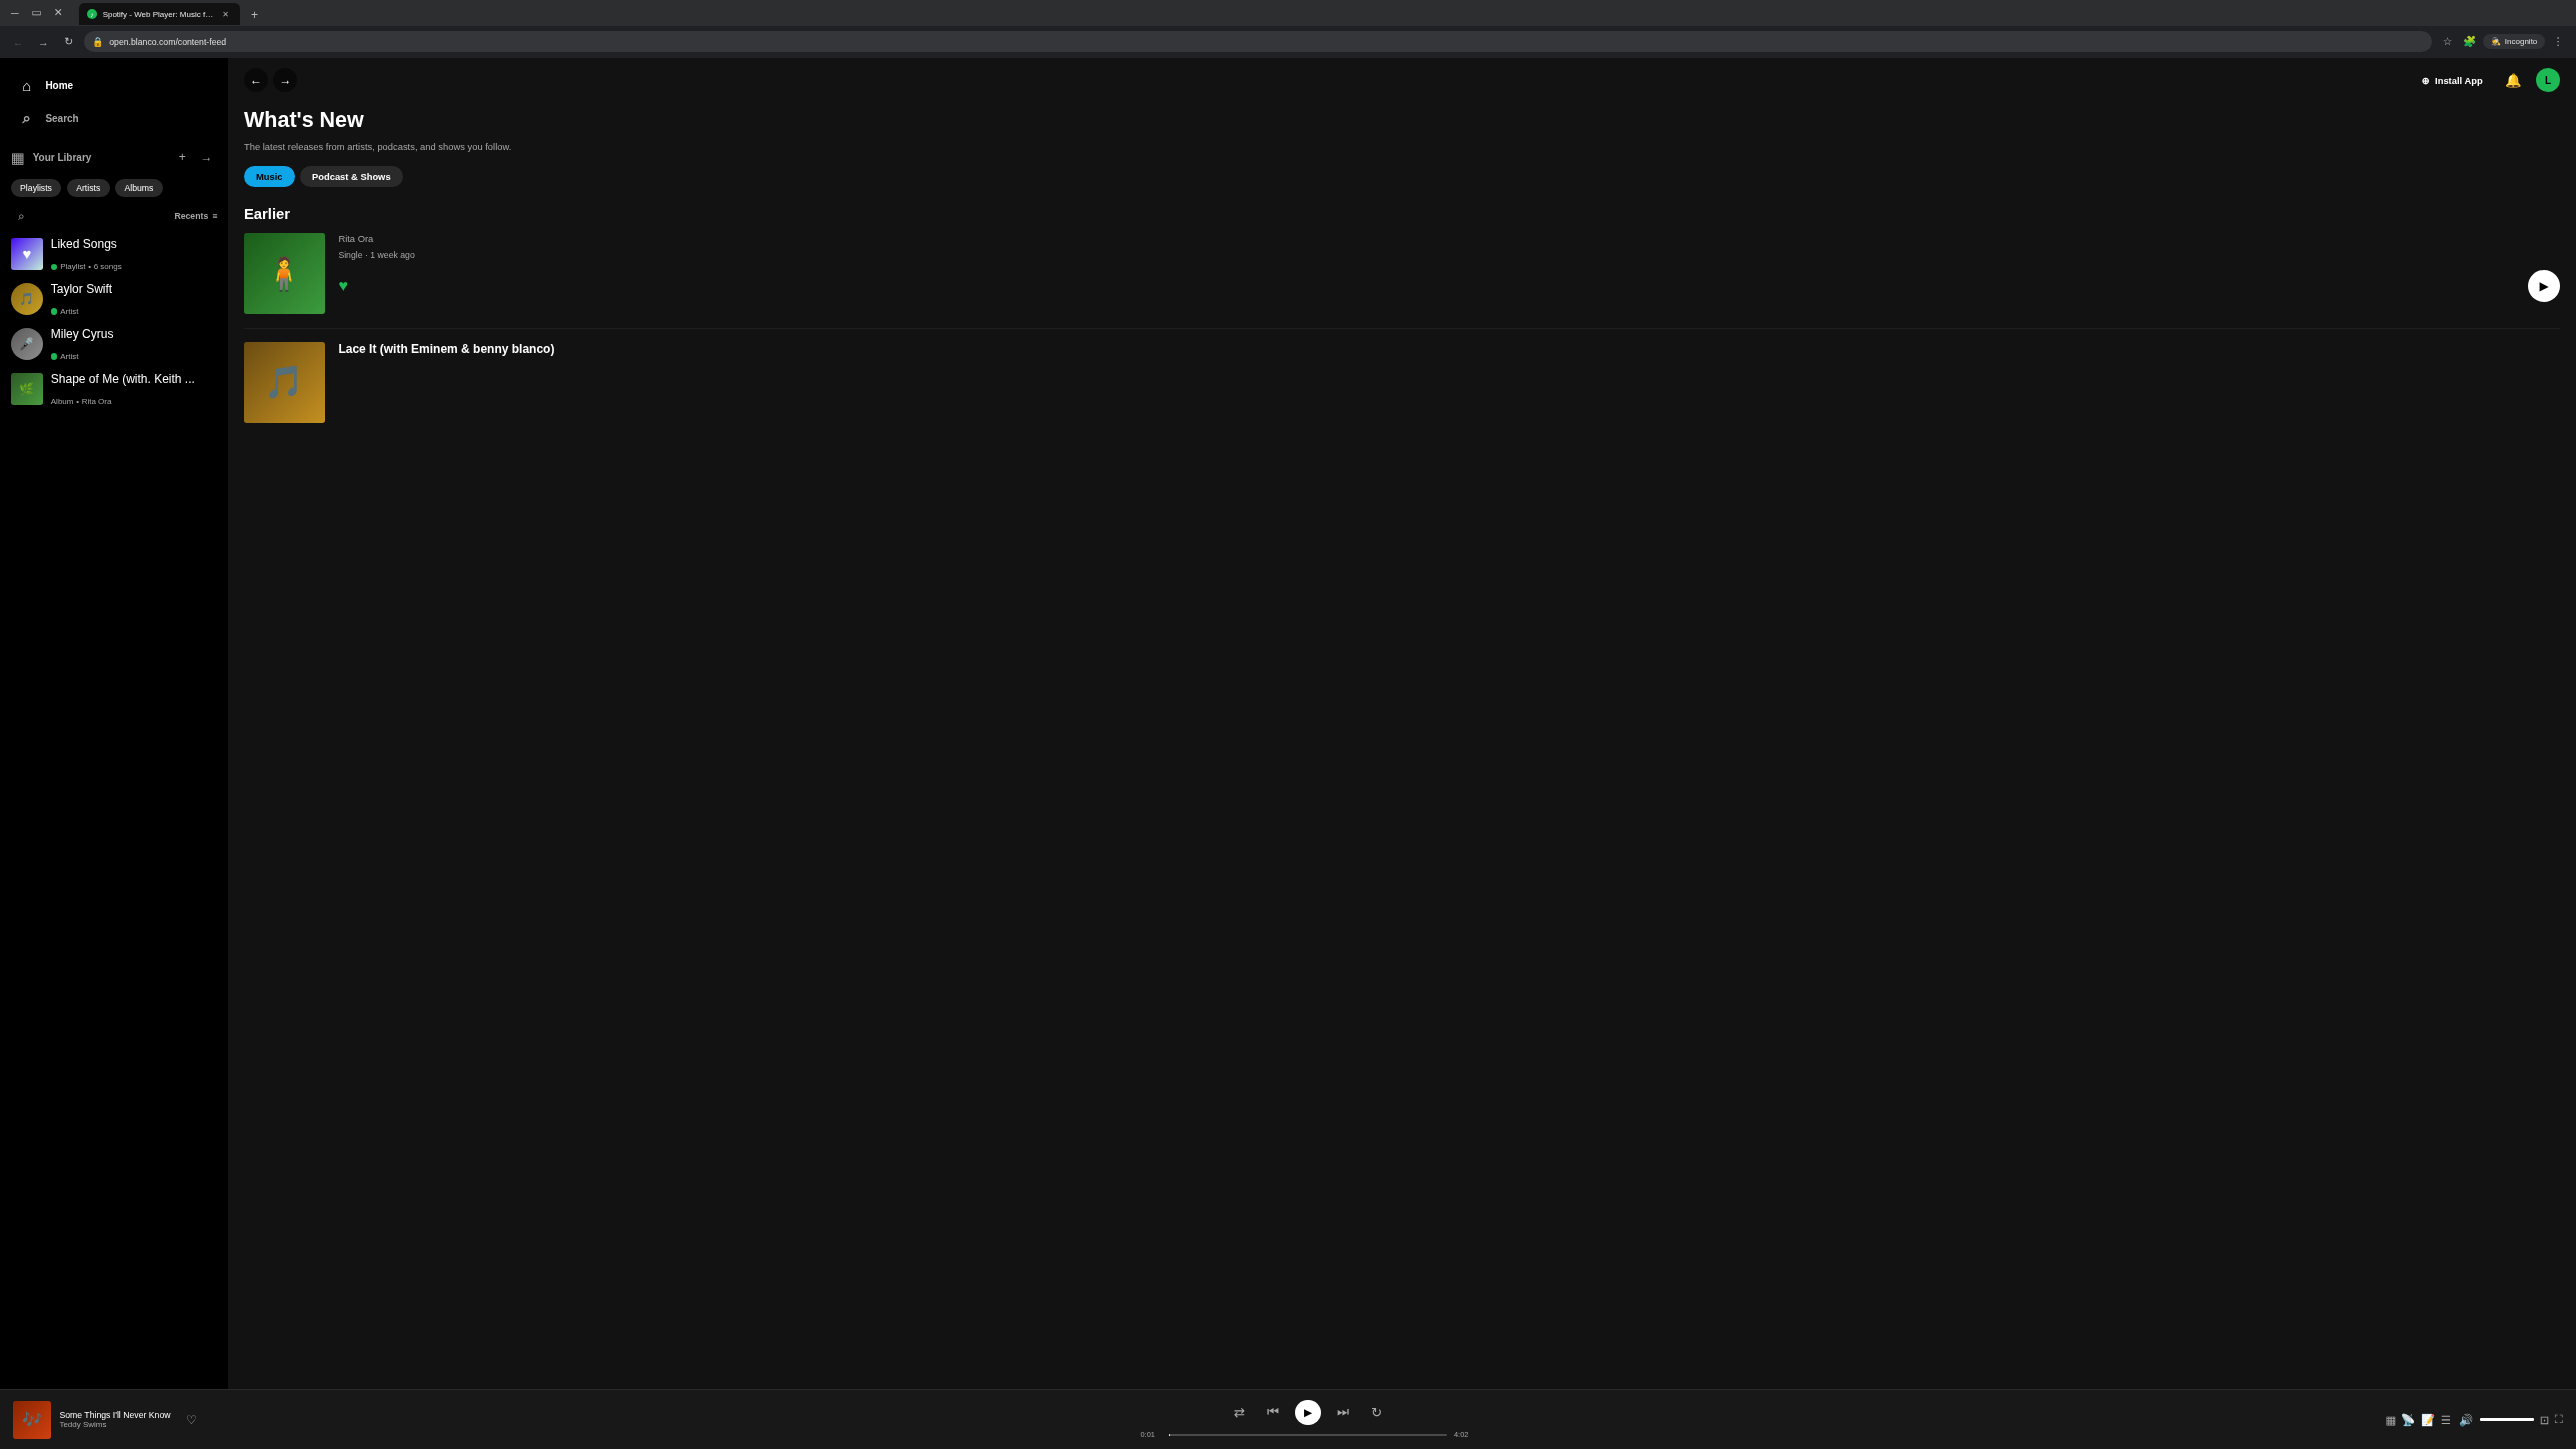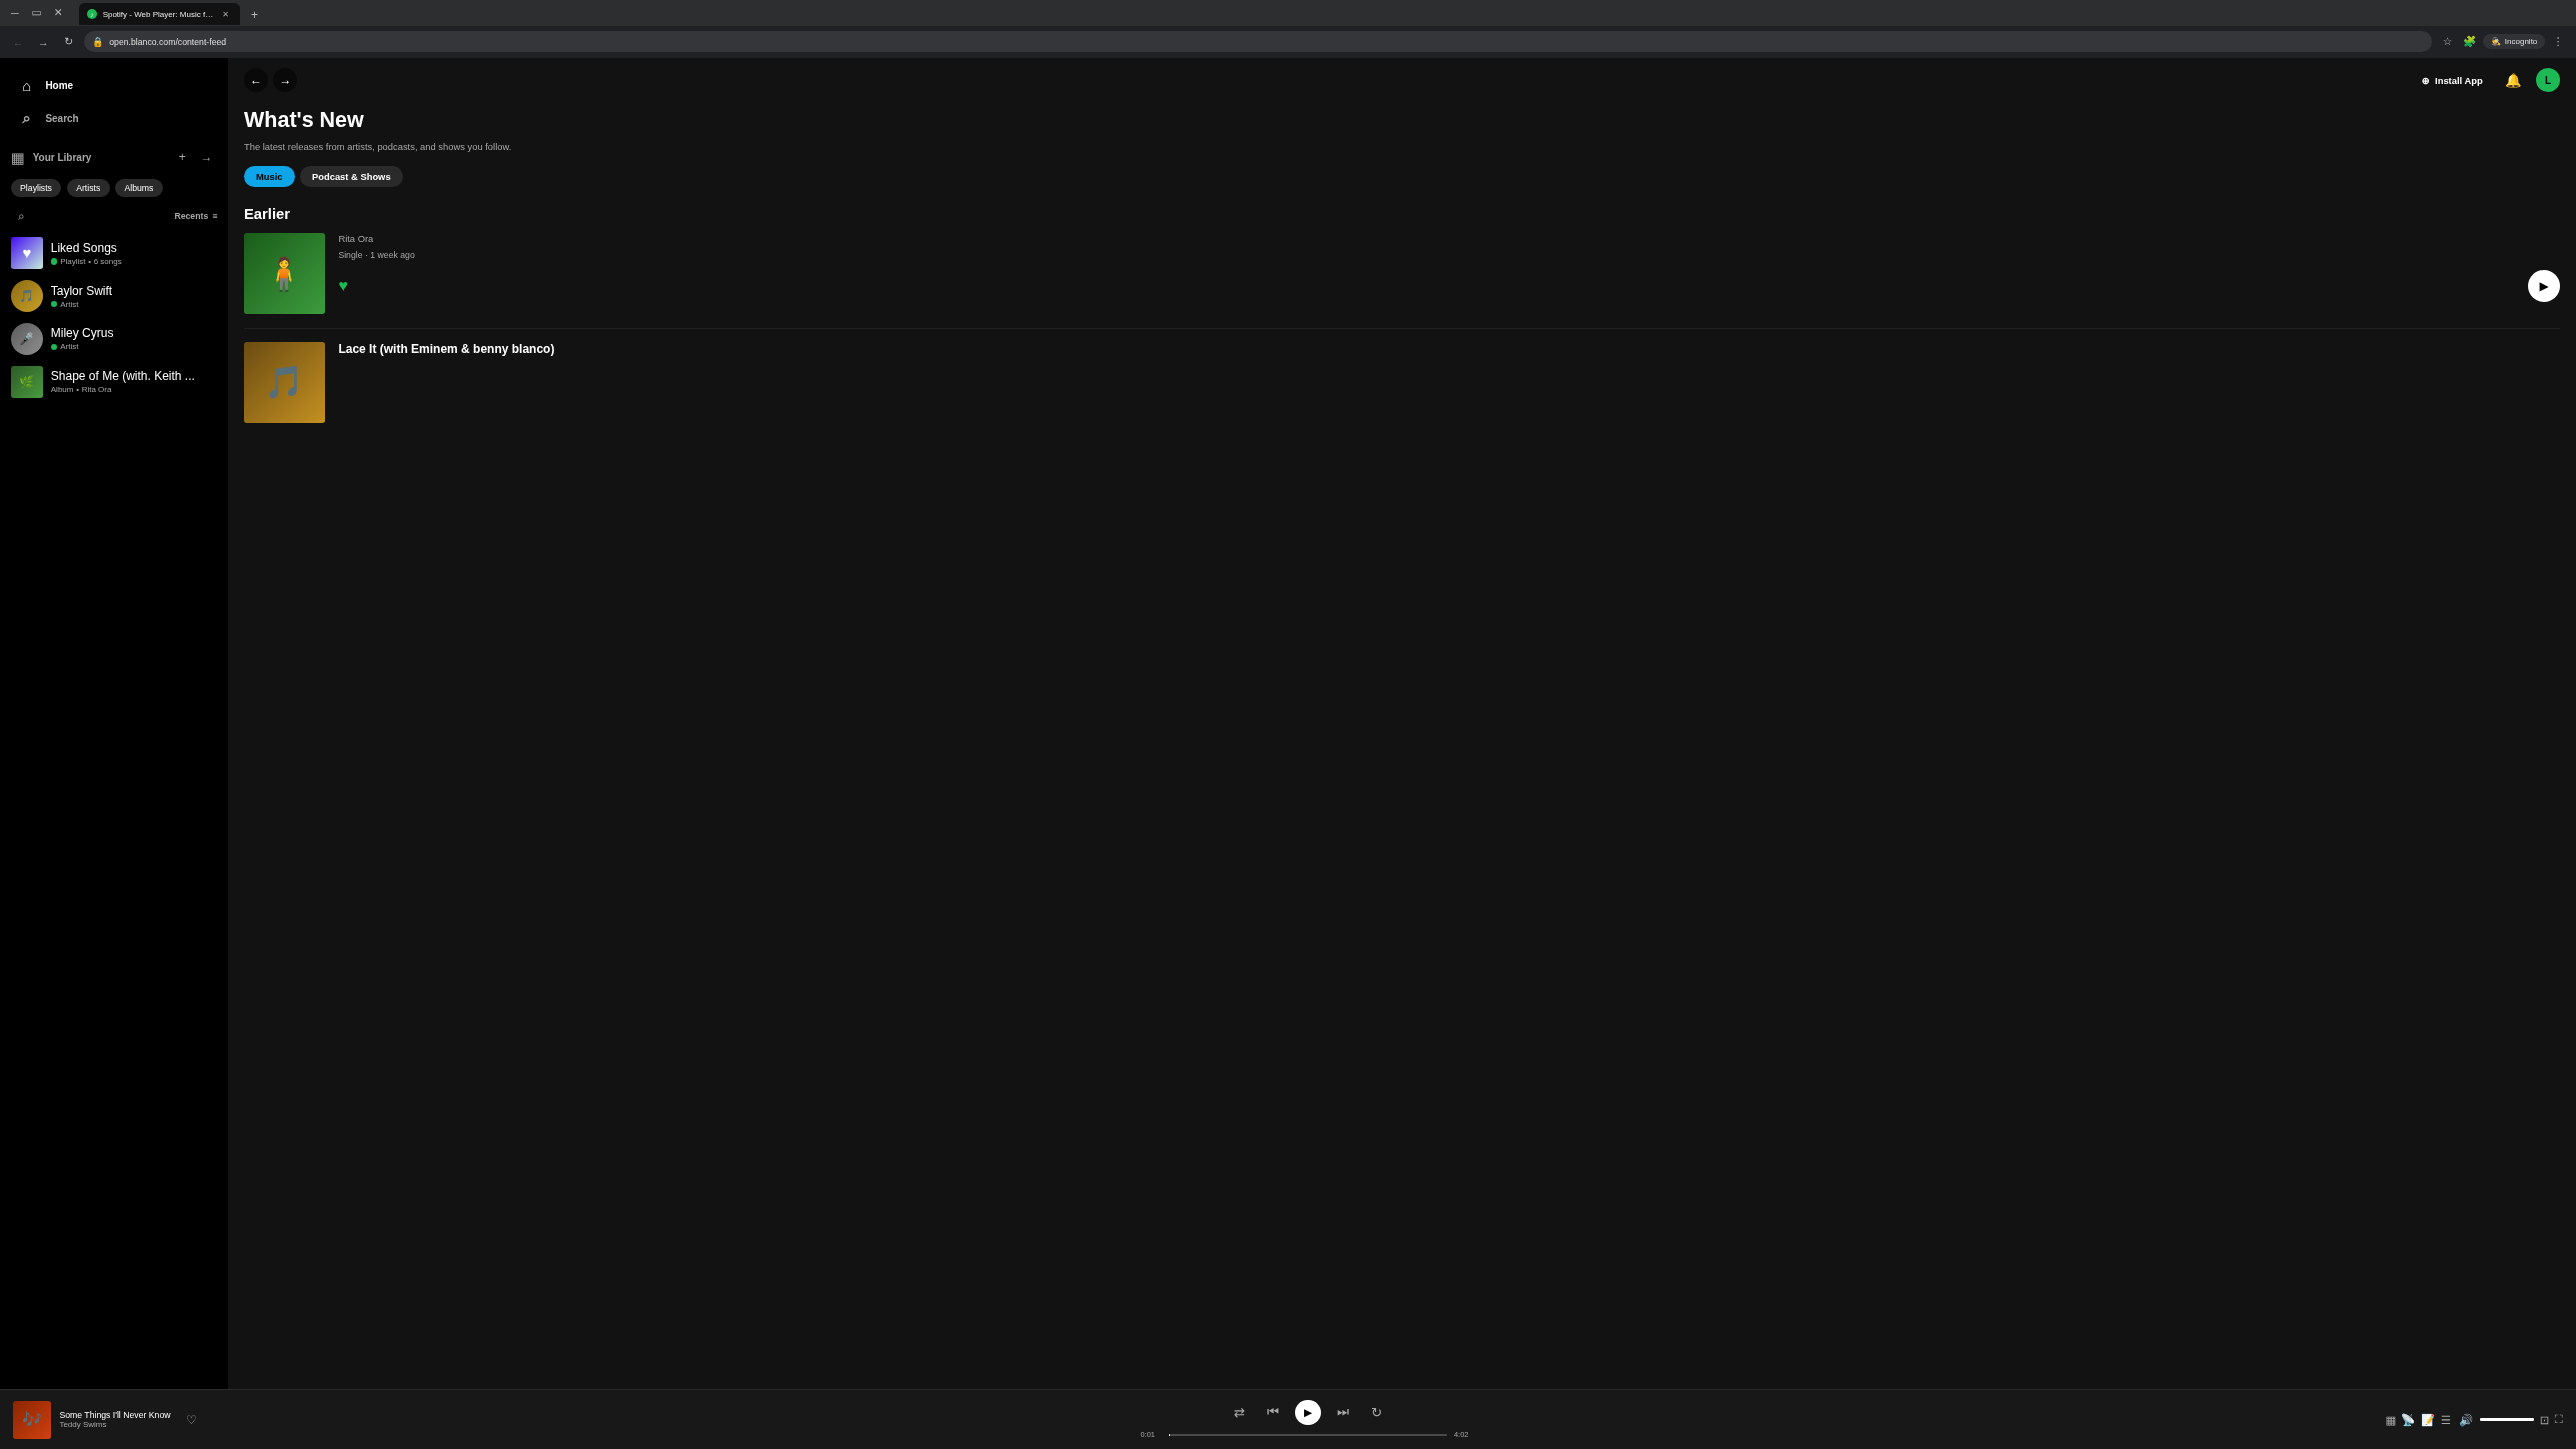--- a/index.html
+++ b/index.html
@@ -351,21 +351,21 @@
       white-space: nowrap;
       overflow: hidden;
       text-overflow: ellipsis;
     }
     .lib-sub {
       font-size: 8px;
       color: #a7a7a7;
       display: flex;
       align-items: center;
       gap: 2.7px;
-      margin-top: 2px;
+      margin-top: 11px;
     }
     .green-dot {
       width: 6.7px;
       height: 6.7px;
       background: #1db954;
       border-radius: 50%;
       display: inline-block;
       flex-shrink: 0;
     }
 

